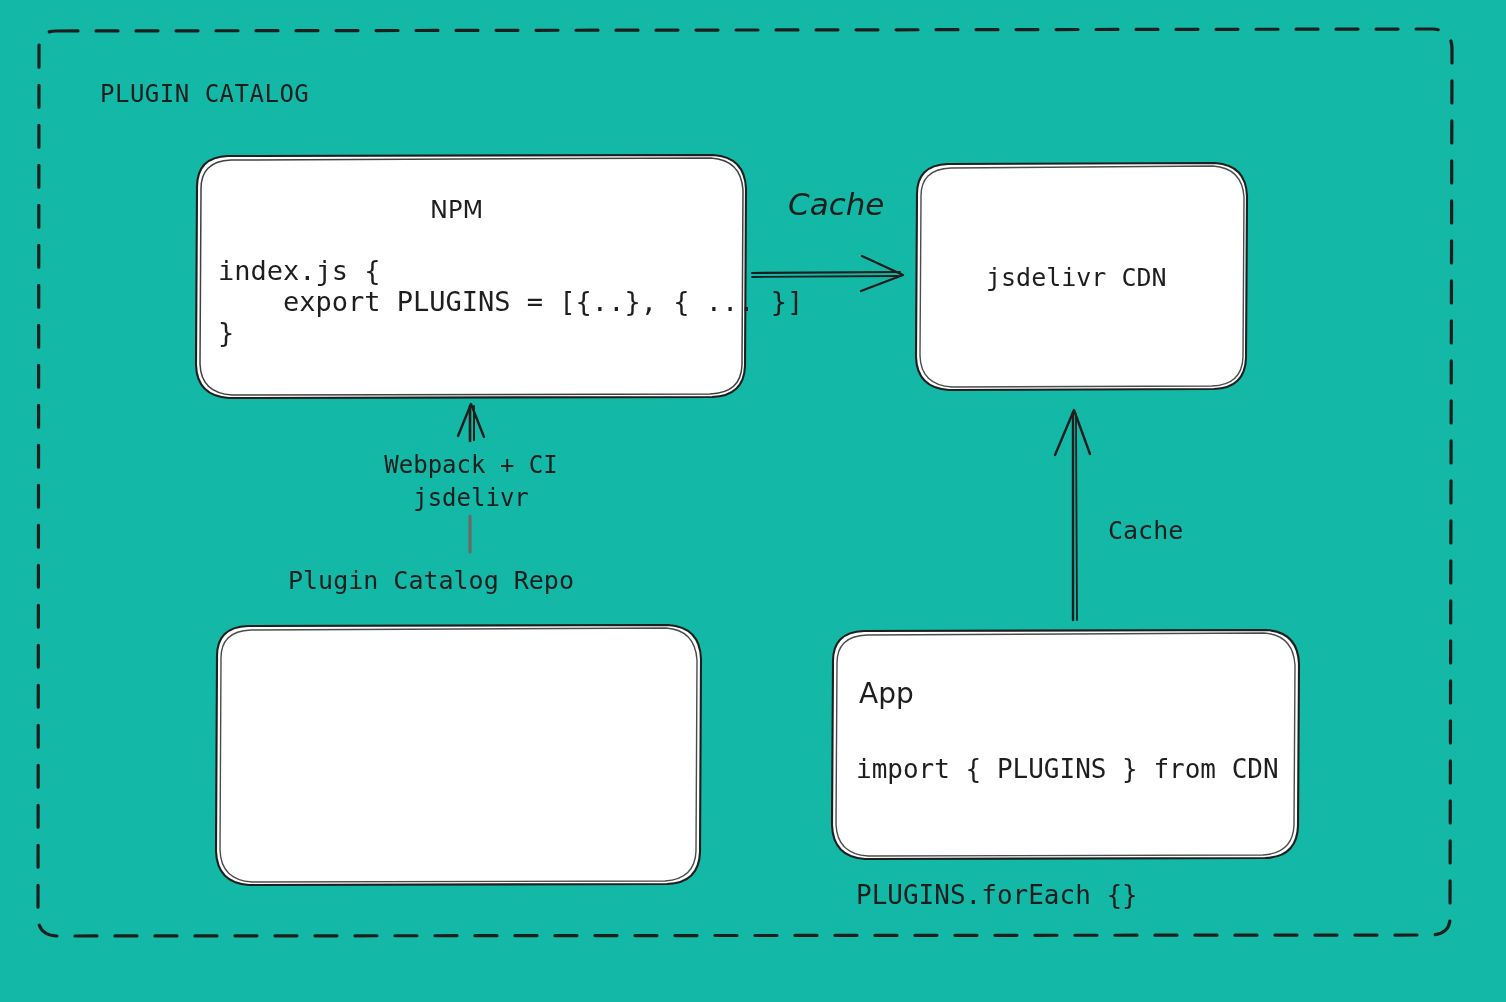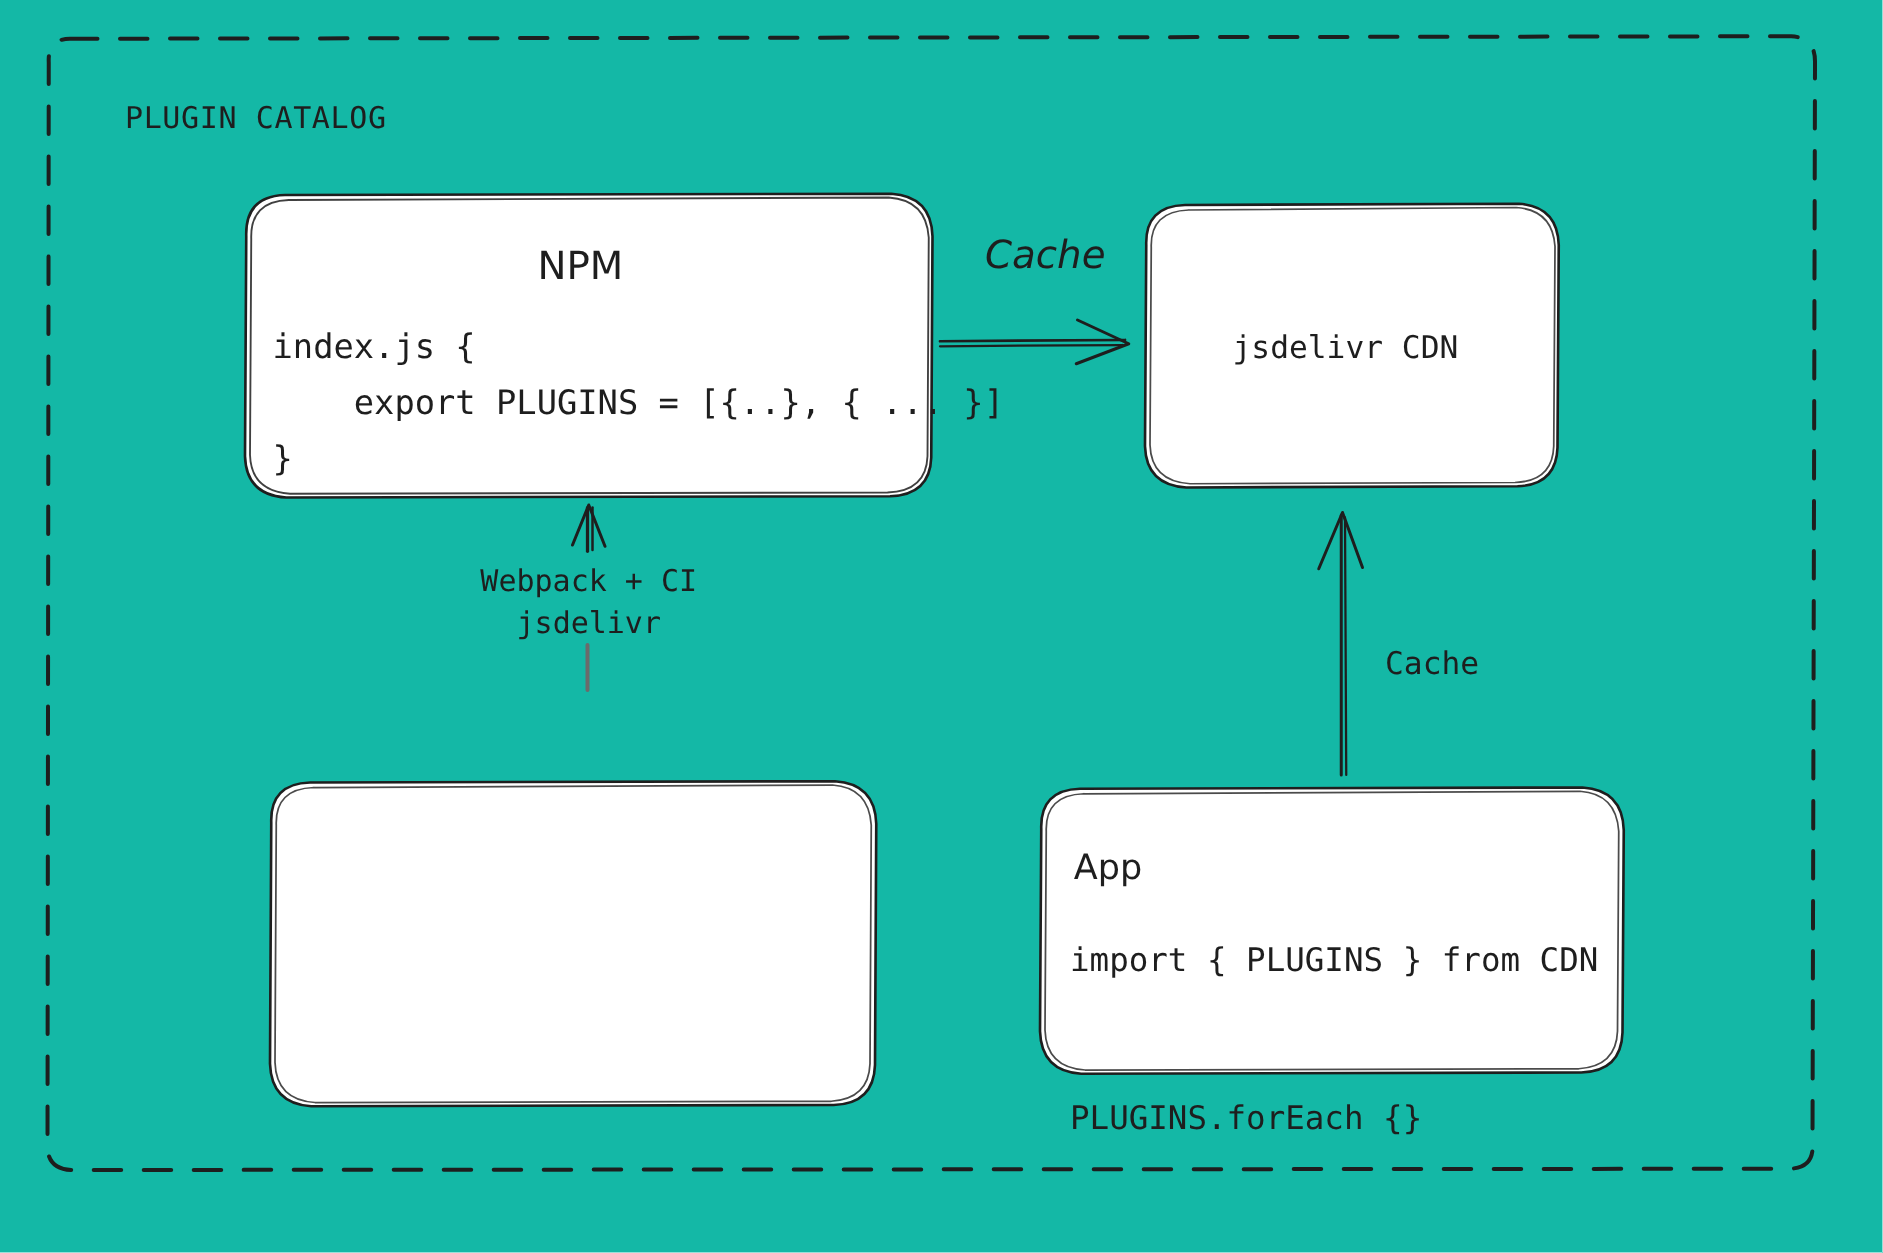--- a/index.html
+++ b/index.html
@@ -36,27 +36,27 @@
   }
   .frame-title {
     left: 100px;
     top: 82px;
     font-size: 24px;
     letter-spacing: 0.5px;
   }
   .npm-title {
     left: 430px;
     top: 198px;
-    font-size: 31px;
+    font-size: 24px;
   }
   .npm-code {
     left: 218px;
     top: 255px;
     font-size: 27px;
-    line-height: 45px;
+    line-height: 31px;
   }
   .cdn-title {
     left: 986px;
     top: 265px;
     font-size: 25px;
   }
   .cache-label {
     left: 788px;
     top: 189px;
     font-size: 31px;
@@ -156,20 +156,21 @@
     export PLUGINS = [{..}, { ... }]
 }</div>
 
   <div class="txt mono cdn-title">jsdelivr CDN</div>
 
   <div class="txt sans cache-label">Cache</div>
 
   <div class="txt mono webpack-label">Webpack + CI
 jsdelivr</div>
 
+  <div class="txt mono repo-label">Plugin Catalog Repo</div>
 
   <div class="txt mono import-label">Cache</div>
 
   <div class="txt sans app-title">App</div>
   <div class="txt mono app-code">import { PLUGINS } from CDN
 
 PLUGINS.forEach {}</div>
 
 </div>
 

